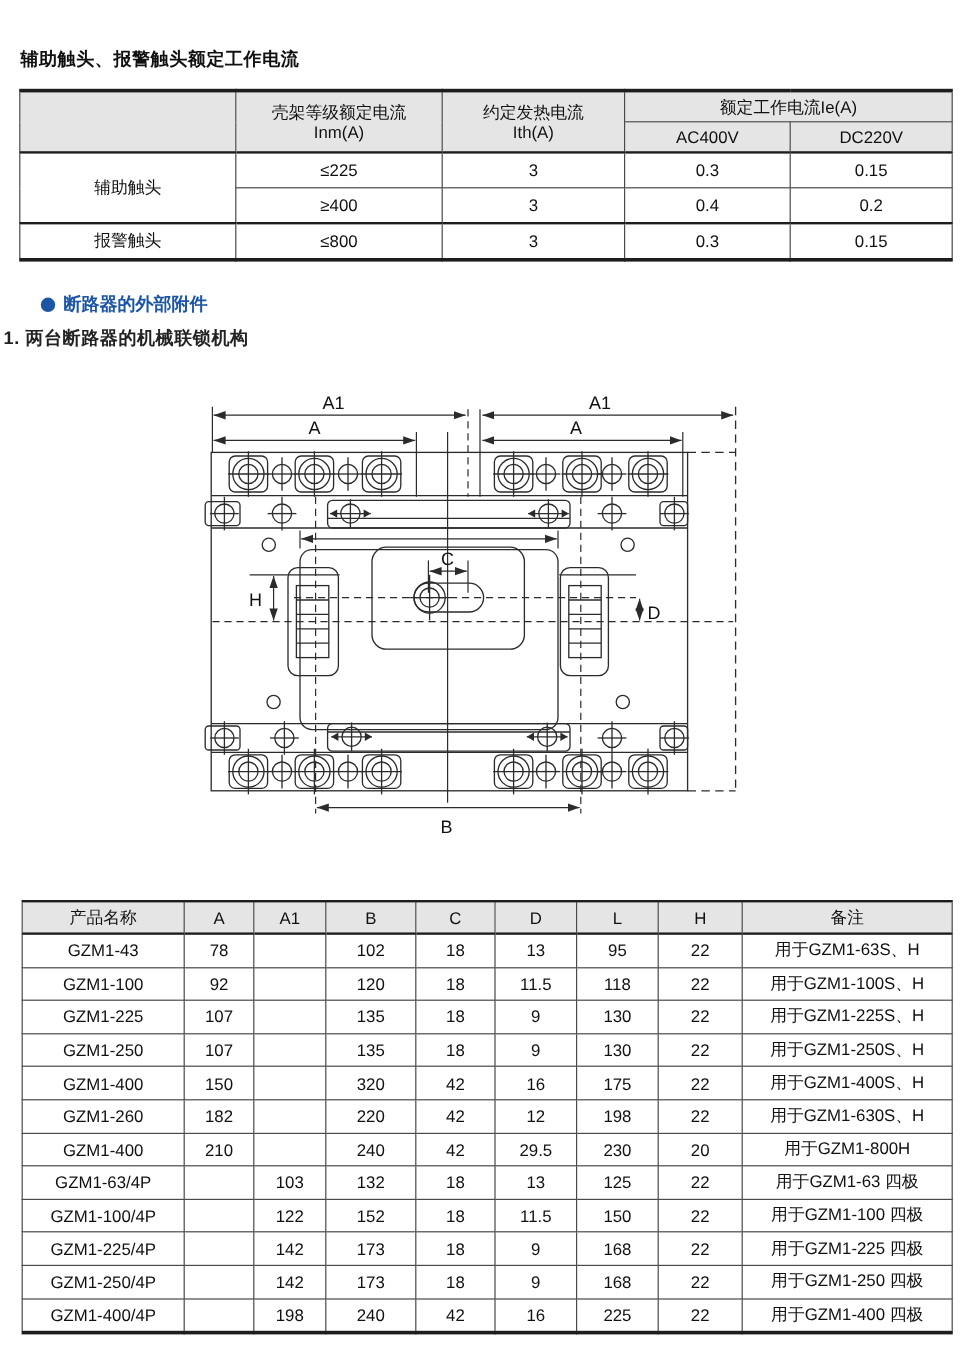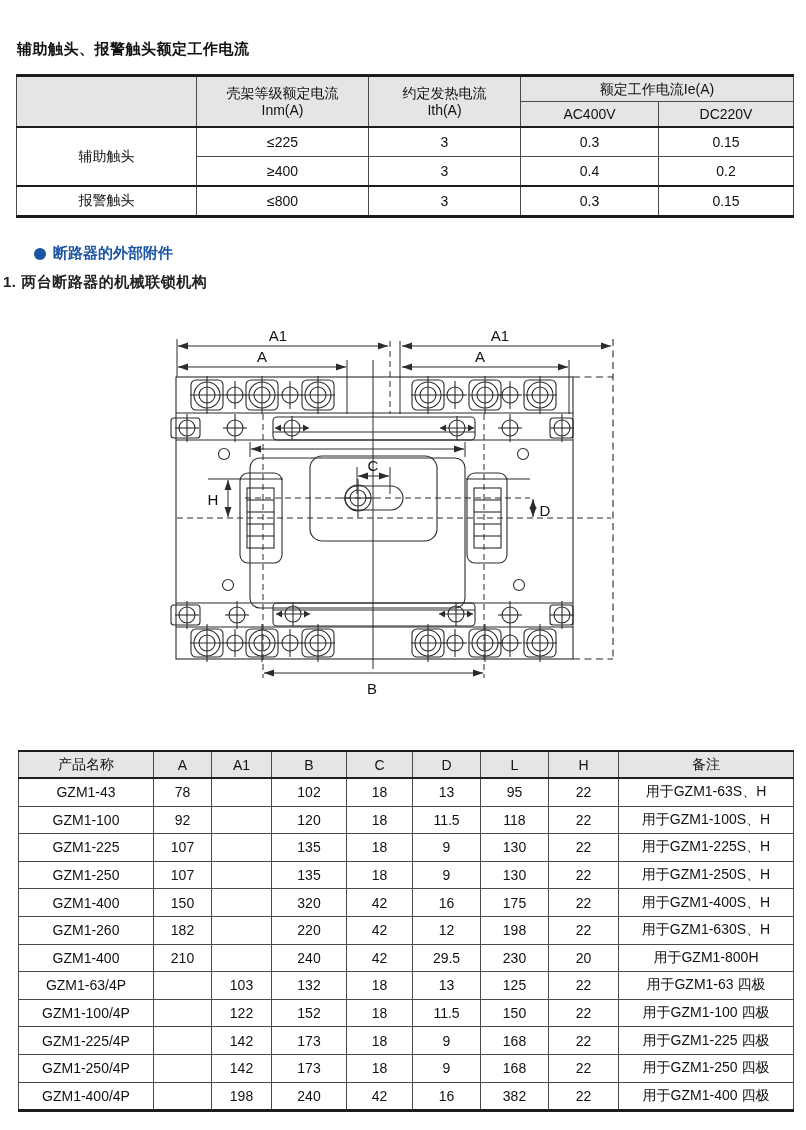--- a/index.html
+++ b/index.html
@@ -414,18 +414,18 @@
         <td>22</td>
         <td>用于GZM1-250 四极</td>
       </tr>
       <tr>
         <td>GZM1-400/4P</td>
         <td></td>
         <td>198</td>
         <td>240</td>
         <td>42</td>
         <td>16</td>
-        <td>382</td>
+        <td>225</td>
         <td>22</td>
         <td>用于GZM1-400 四极</td>
       </tr>
     </tbody>
 </table>
 
 </body></html>

